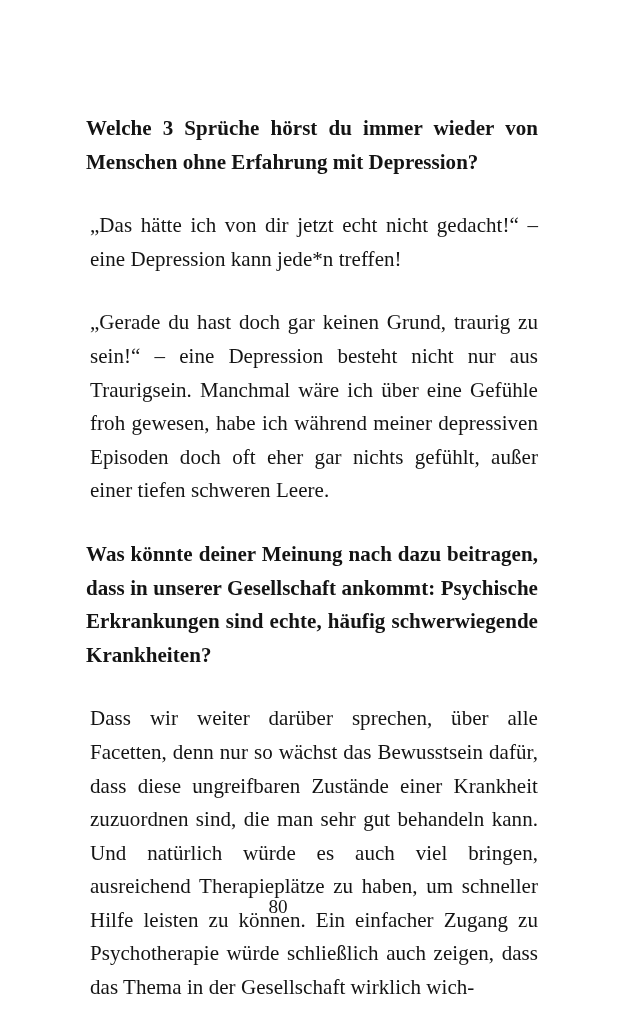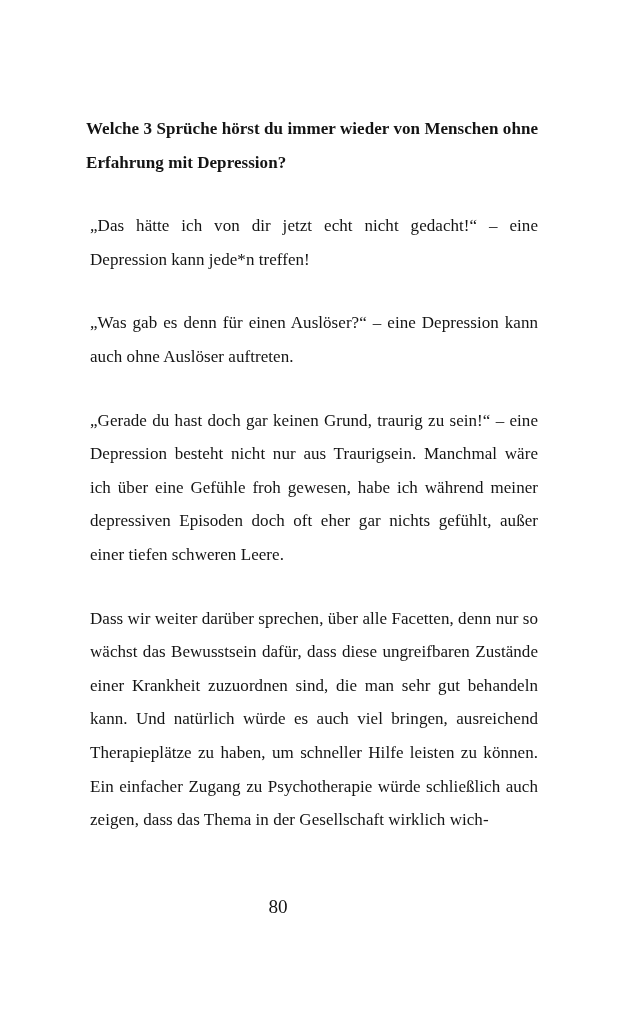--- a/index.html
+++ b/index.html
@@ -28,21 +28,21 @@
   #text-column {
     position: absolute;
     left: 86px;
     top: 112px;
     width: 452px;
   }
 
   .block {
     text-align: justify;
     text-justify: inter-word;
-    font-size: 17px;
+    font-size: 21px;
     line-height: 33.6px;
     hyphens: none;
     -webkit-hyphens: none;
     letter-spacing: 0.05px;
   }
 
   .block.heading {
     font-weight: bold;
     margin: 0 0 30px 0;
   }
@@ -72,24 +72,24 @@
 <body>
 
 <div id="page">
 
   <div id="text-column">
 
     <p class="block heading">Welche 3 Sprüche hörst du immer wieder von Menschen ohne Erfahrung mit Depression?</p>
 
     <p class="block body">„Das hätte ich von dir jetzt echt nicht gedacht!“ – eine Depression kann jede*n treffen!</p>
 
-    <p class="block body">„Was gab es denn für einen Auslöser?“ – eine Depression kann auch ohne Auslöser auftreten.</p>
 
     <p class="block body">„Gerade du hast doch gar keinen Grund, traurig zu sein!“ – eine Depression besteht nicht nur aus Traurigsein. Manchmal wäre ich über eine Gefühle froh gewesen, habe ich während meiner depressiven Episoden doch oft eher gar nichts gefühlt, außer einer tiefen schweren Leere.</p>
 
+    <p class="block heading">Was könnte deiner Meinung nach dazu beitragen, dass in unserer Gesellschaft ankommt: Psychische Erkrankungen sind echte, häufig schwerwiegende Krankheiten?</p>
 
     <p class="block body last">Dass wir weiter darüber sprechen, über alle Facetten, denn nur so wächst das Bewusstsein dafür, dass diese ungreifbaren Zustände einer Krankheit zuzuordnen sind, die man sehr gut behandeln kann. Und natürlich würde es auch viel bringen, ausreichend Therapieplätze zu haben, um schneller Hilfe leisten zu können. Ein einfacher Zugang zu Psychotherapie würde schließlich auch zeigen, dass das Thema in der Gesellschaft wirklich wich-</p>
 
   </div>
 
   <div id="page-number">80</div>
 
 </div>
 
 </body></html>

